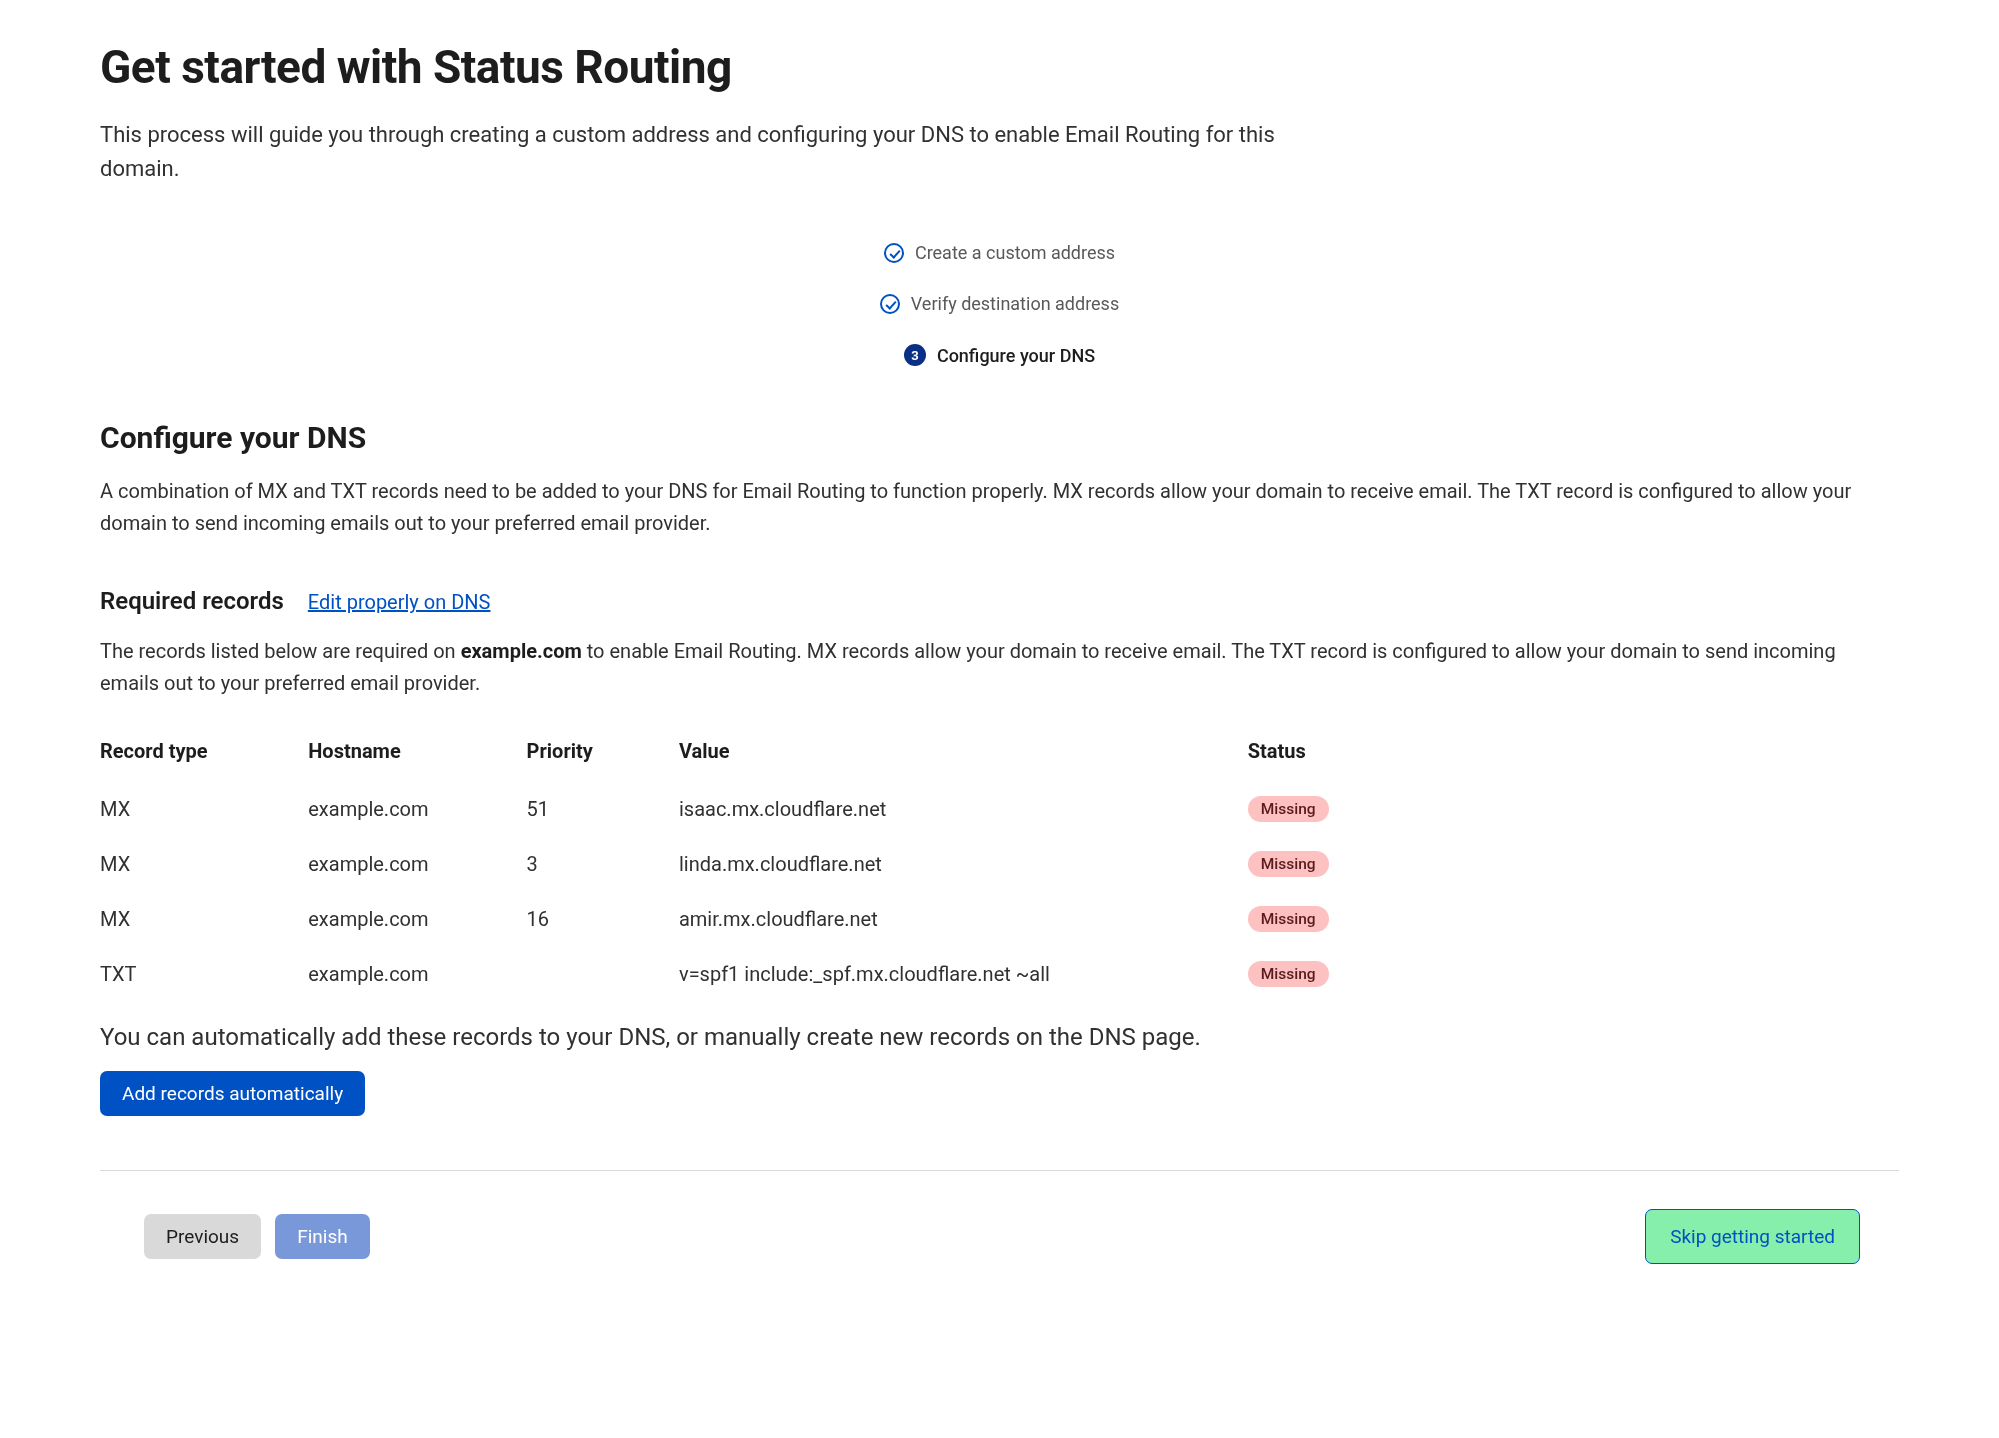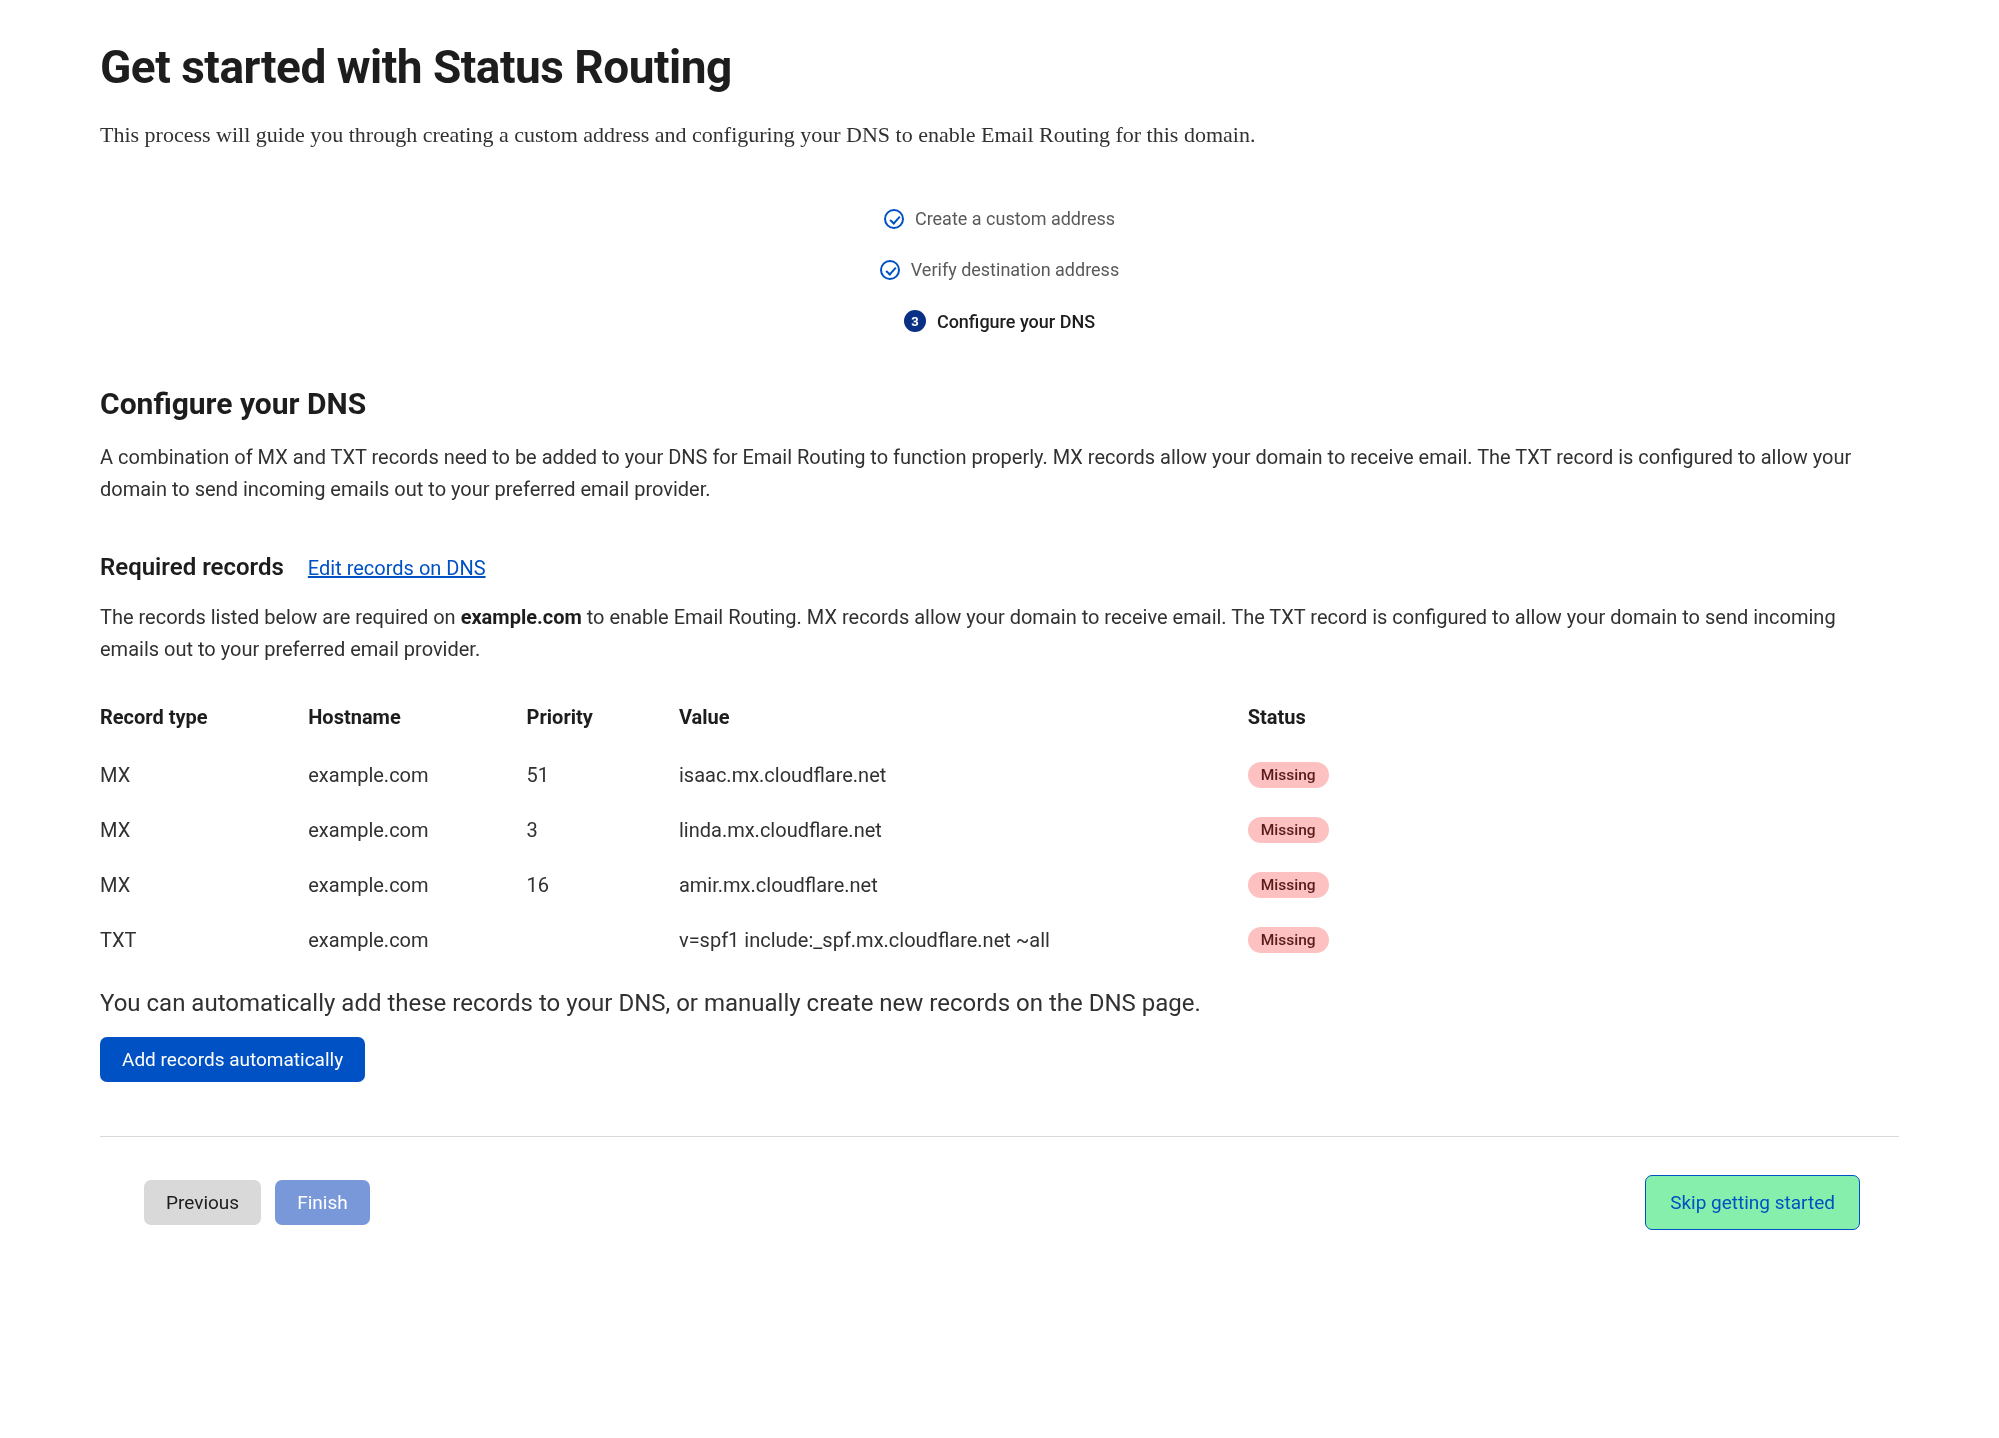--- a/index.html
+++ b/index.html
@@ -34,21 +34,20 @@
     color: var(--text-primary);
     margin: 20px 0 24px 0;
     letter-spacing: -0.5px;
   }
   .intro {
     font-size: 22px;
     line-height: 1.55;
     color: var(--text-secondary);
     max-width: 1180px;
     margin-bottom: 56px;
-    font-family: Liberation Serif, serif;
   }
 
   
   .stepper {
     display: flex;
     align-items: center;
     gap: 30px;
     margin-bottom: 54px;
     flex-direction: column;
   }
@@ -242,21 +241,21 @@
       <span class="num-badge">3</span>
       <span>Configure your DNS</span>
     </div>
   </div>
 
   <h2 class="section-title">Configure your DNS</h2>
   <p class="section-desc">A combination of MX and TXT records need to be added to your DNS for Email Routing to function properly. MX records allow your domain to receive email. The TXT record is configured to allow your domain to send incoming emails out to your preferred email provider.</p>
 
   <div class="subhead-row">
     <h3 class="subhead">Required records</h3>
-    <a class="inline-link">Edit records on DNS</a>
+    <a class="inline-link">Edit properly on DNS</a>
   </div>
   <p class="sub-desc">
     <span>The records listed below are required on </span><strong>example.com</strong><span> to enable Email Routing. MX records allow your domain to receive email. The TXT record is configured to allow your domain to send incoming emails out to your preferred email provider.</span>
   </p>
 
   <table class="records">
     <colgroup>
       <col class="col-type">
         <col class="col-host">
         <col class="col-prio">

